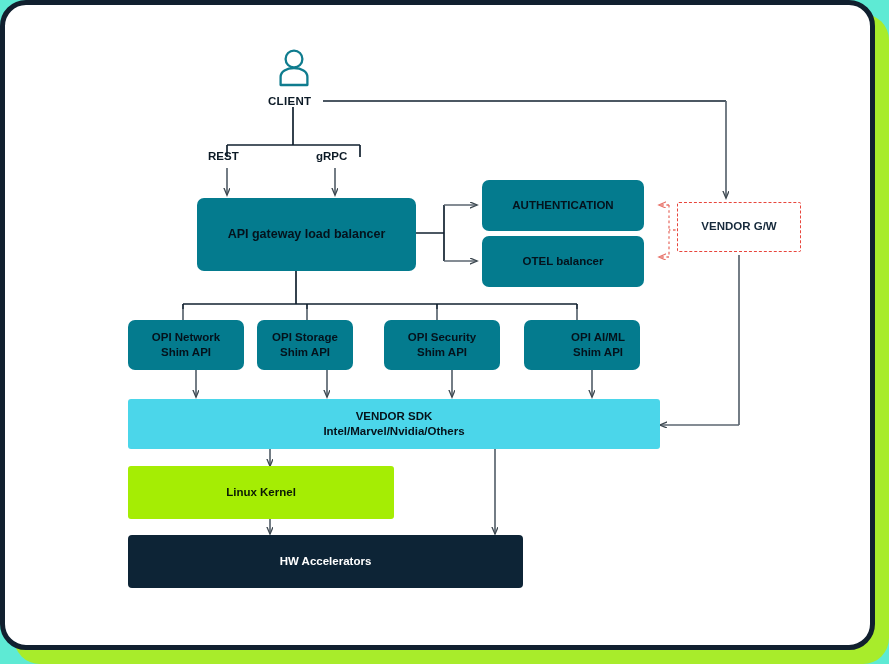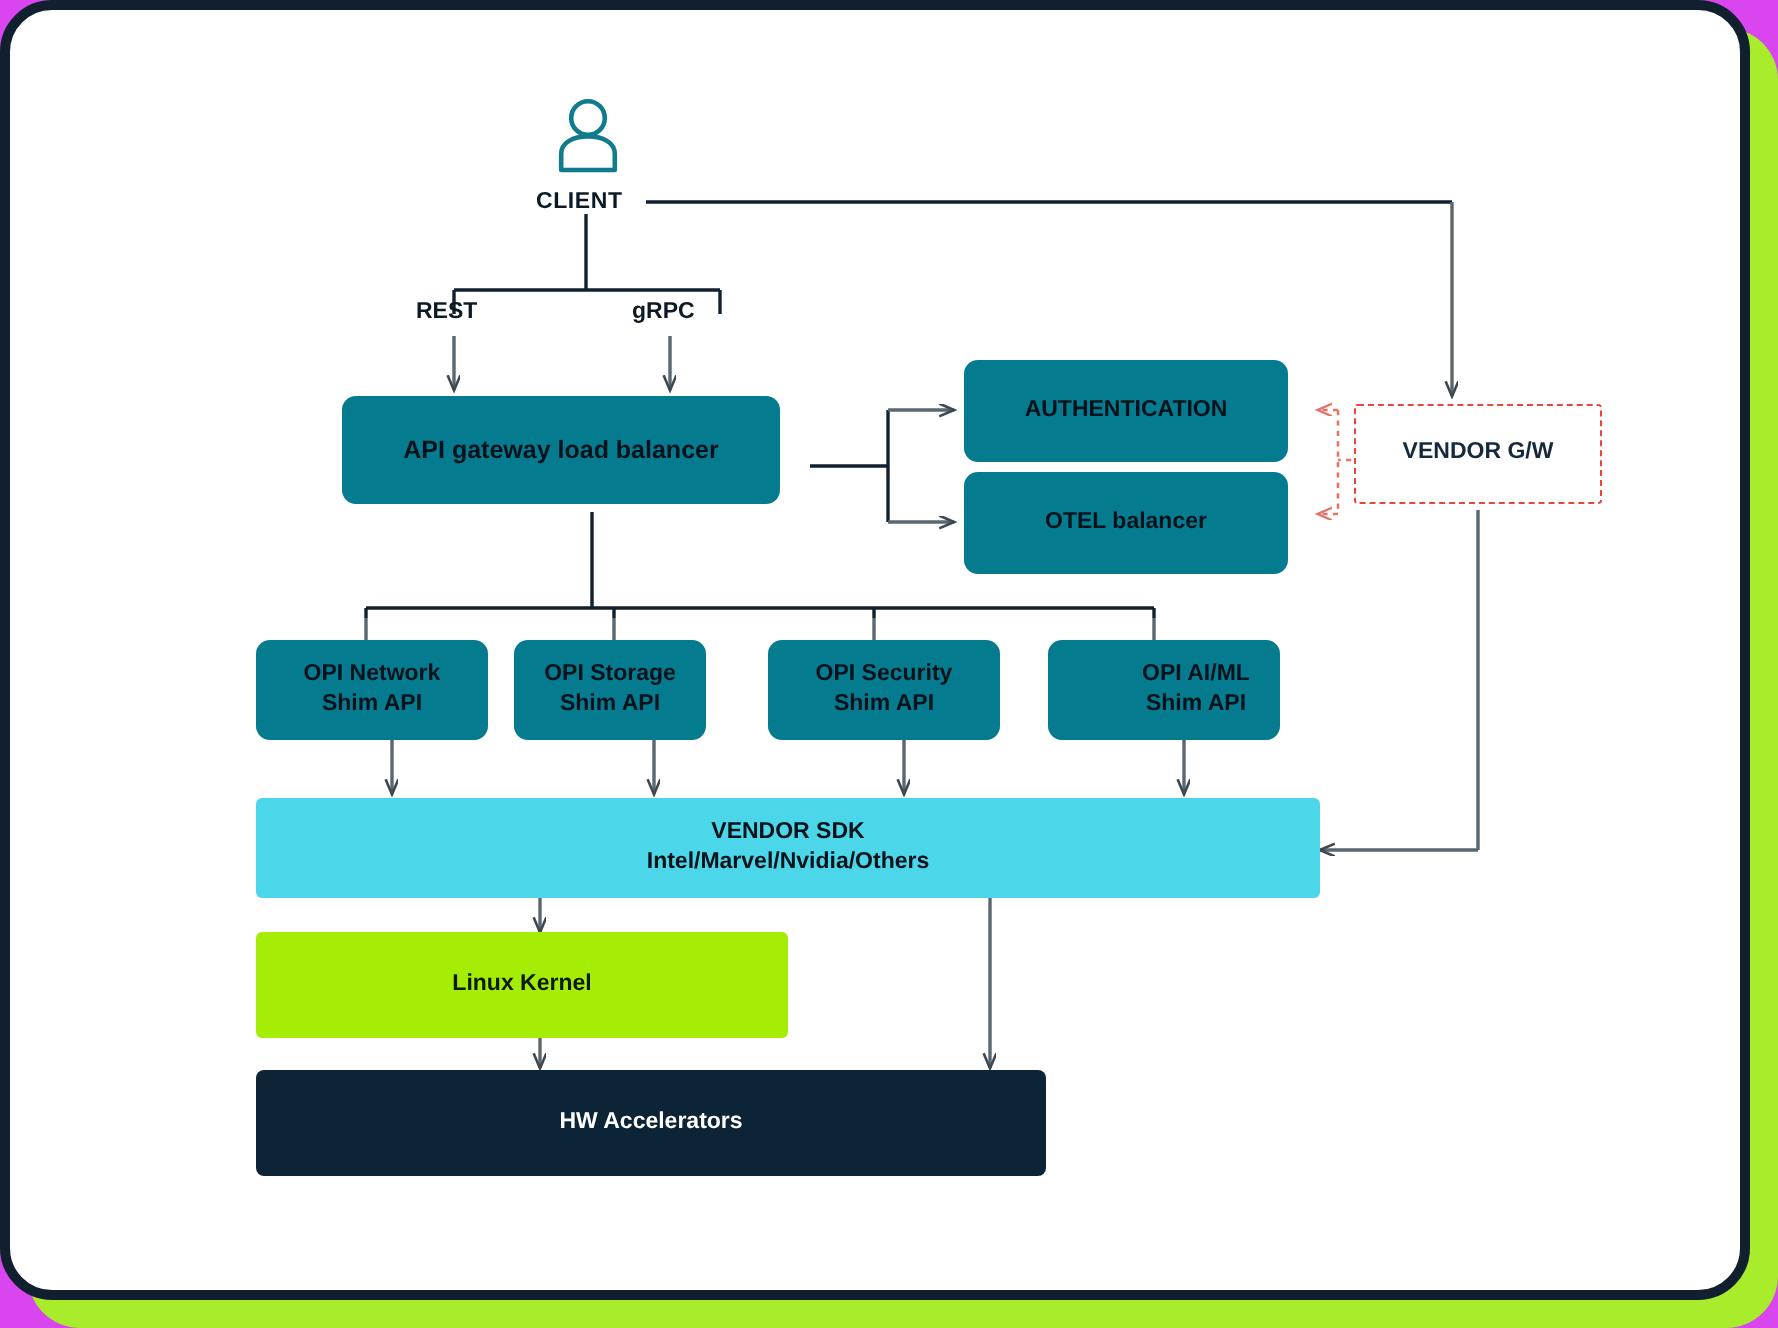--- a/index.html
+++ b/index.html
@@ -8,21 +8,21 @@
     margin: 0; padding: 0;
     width: 889px; height: 664px;
     background: #ffffff;
     font-family: "Liberation Sans", sans-serif;
   }
   #page {
     position: relative;
     width: 889px;
     height: 664px;
     overflow: hidden;
-    background: #d946ef;
+    background: #5eead4;
   }
   
   #green-backing {
     position: absolute;
     left: 14px; top: 14px;
     width: 875px; height: 650px;
     background: #a8ec2b;
     border-radius: 26px;
   }
   
@@ -167,21 +167,21 @@
         <svg width="34" height="40" viewBox="0 0 34 40">
           <circle cx="17" cy="12" r="8.4" fill="none" stroke="#0f7c8e" stroke-width="2.3"></circle>
           <path d="M3.6,38 L3.6,30 C3.6,24.2 9.6,21.2 17,21.2 C24.4,21.2 30.4,24.2 30.4,30 L30.4,38 Z" fill="none" stroke="#0f7c8e" stroke-width="2.3" stroke-linejoin="round"></path>
         </svg>
       </div>
       <div class="client-label" style="left:263px; top:90px;">CLIENT</div>
 
       <div class="edge-label" style="left:203px; top:145px;">REST</div>
       <div class="edge-label" style="left:311px; top:145px;">gRPC</div>
 
-      <div class="node teal f12" style="left:166px; top:193px; width:219px; height:54px;">
+      <div class="node teal f12" style="left:192px; top:193px; width:219px; height:73px;">
         <span>API gateway load balancer</span>
       </div>
 
       <div class="node teal f11" style="left:477px; top:175px; width:162px; height:51px;">
         <span>AUTHENTICATION</span>
       </div>
       <div class="node teal f11" style="left:477px; top:231px; width:162px; height:51px;">
         <span>OTEL balancer</span>
       </div>
 

